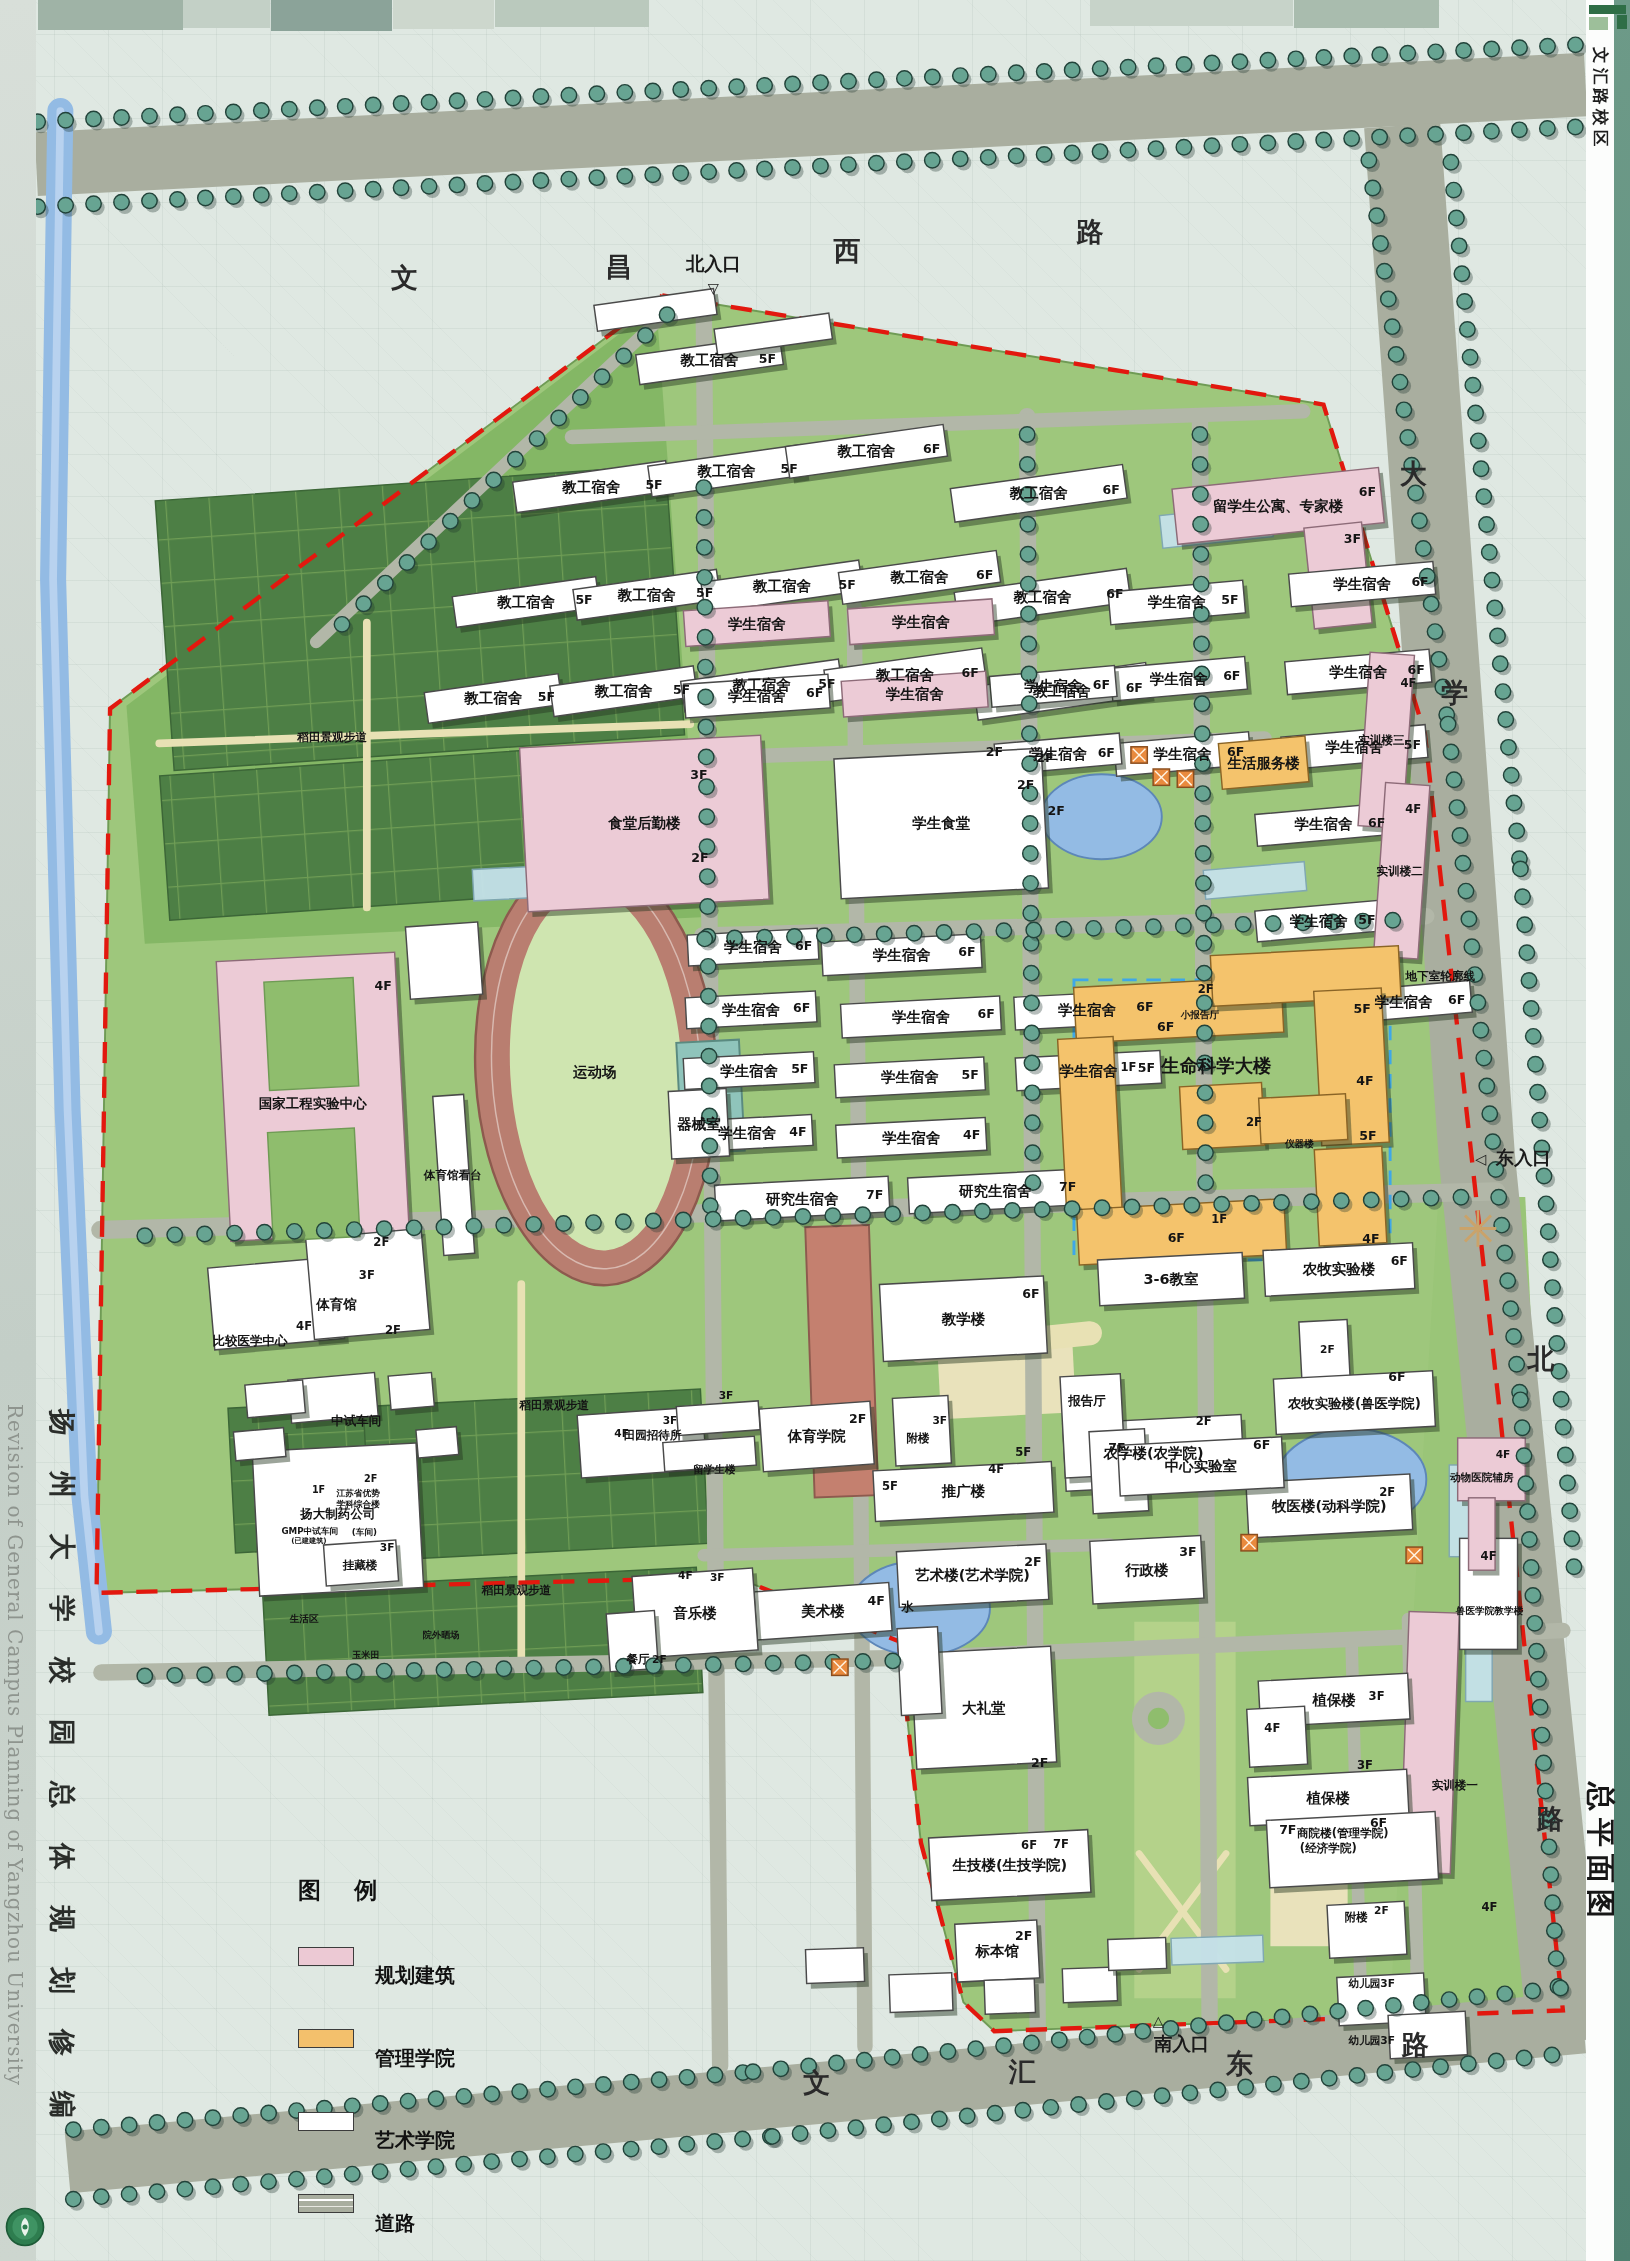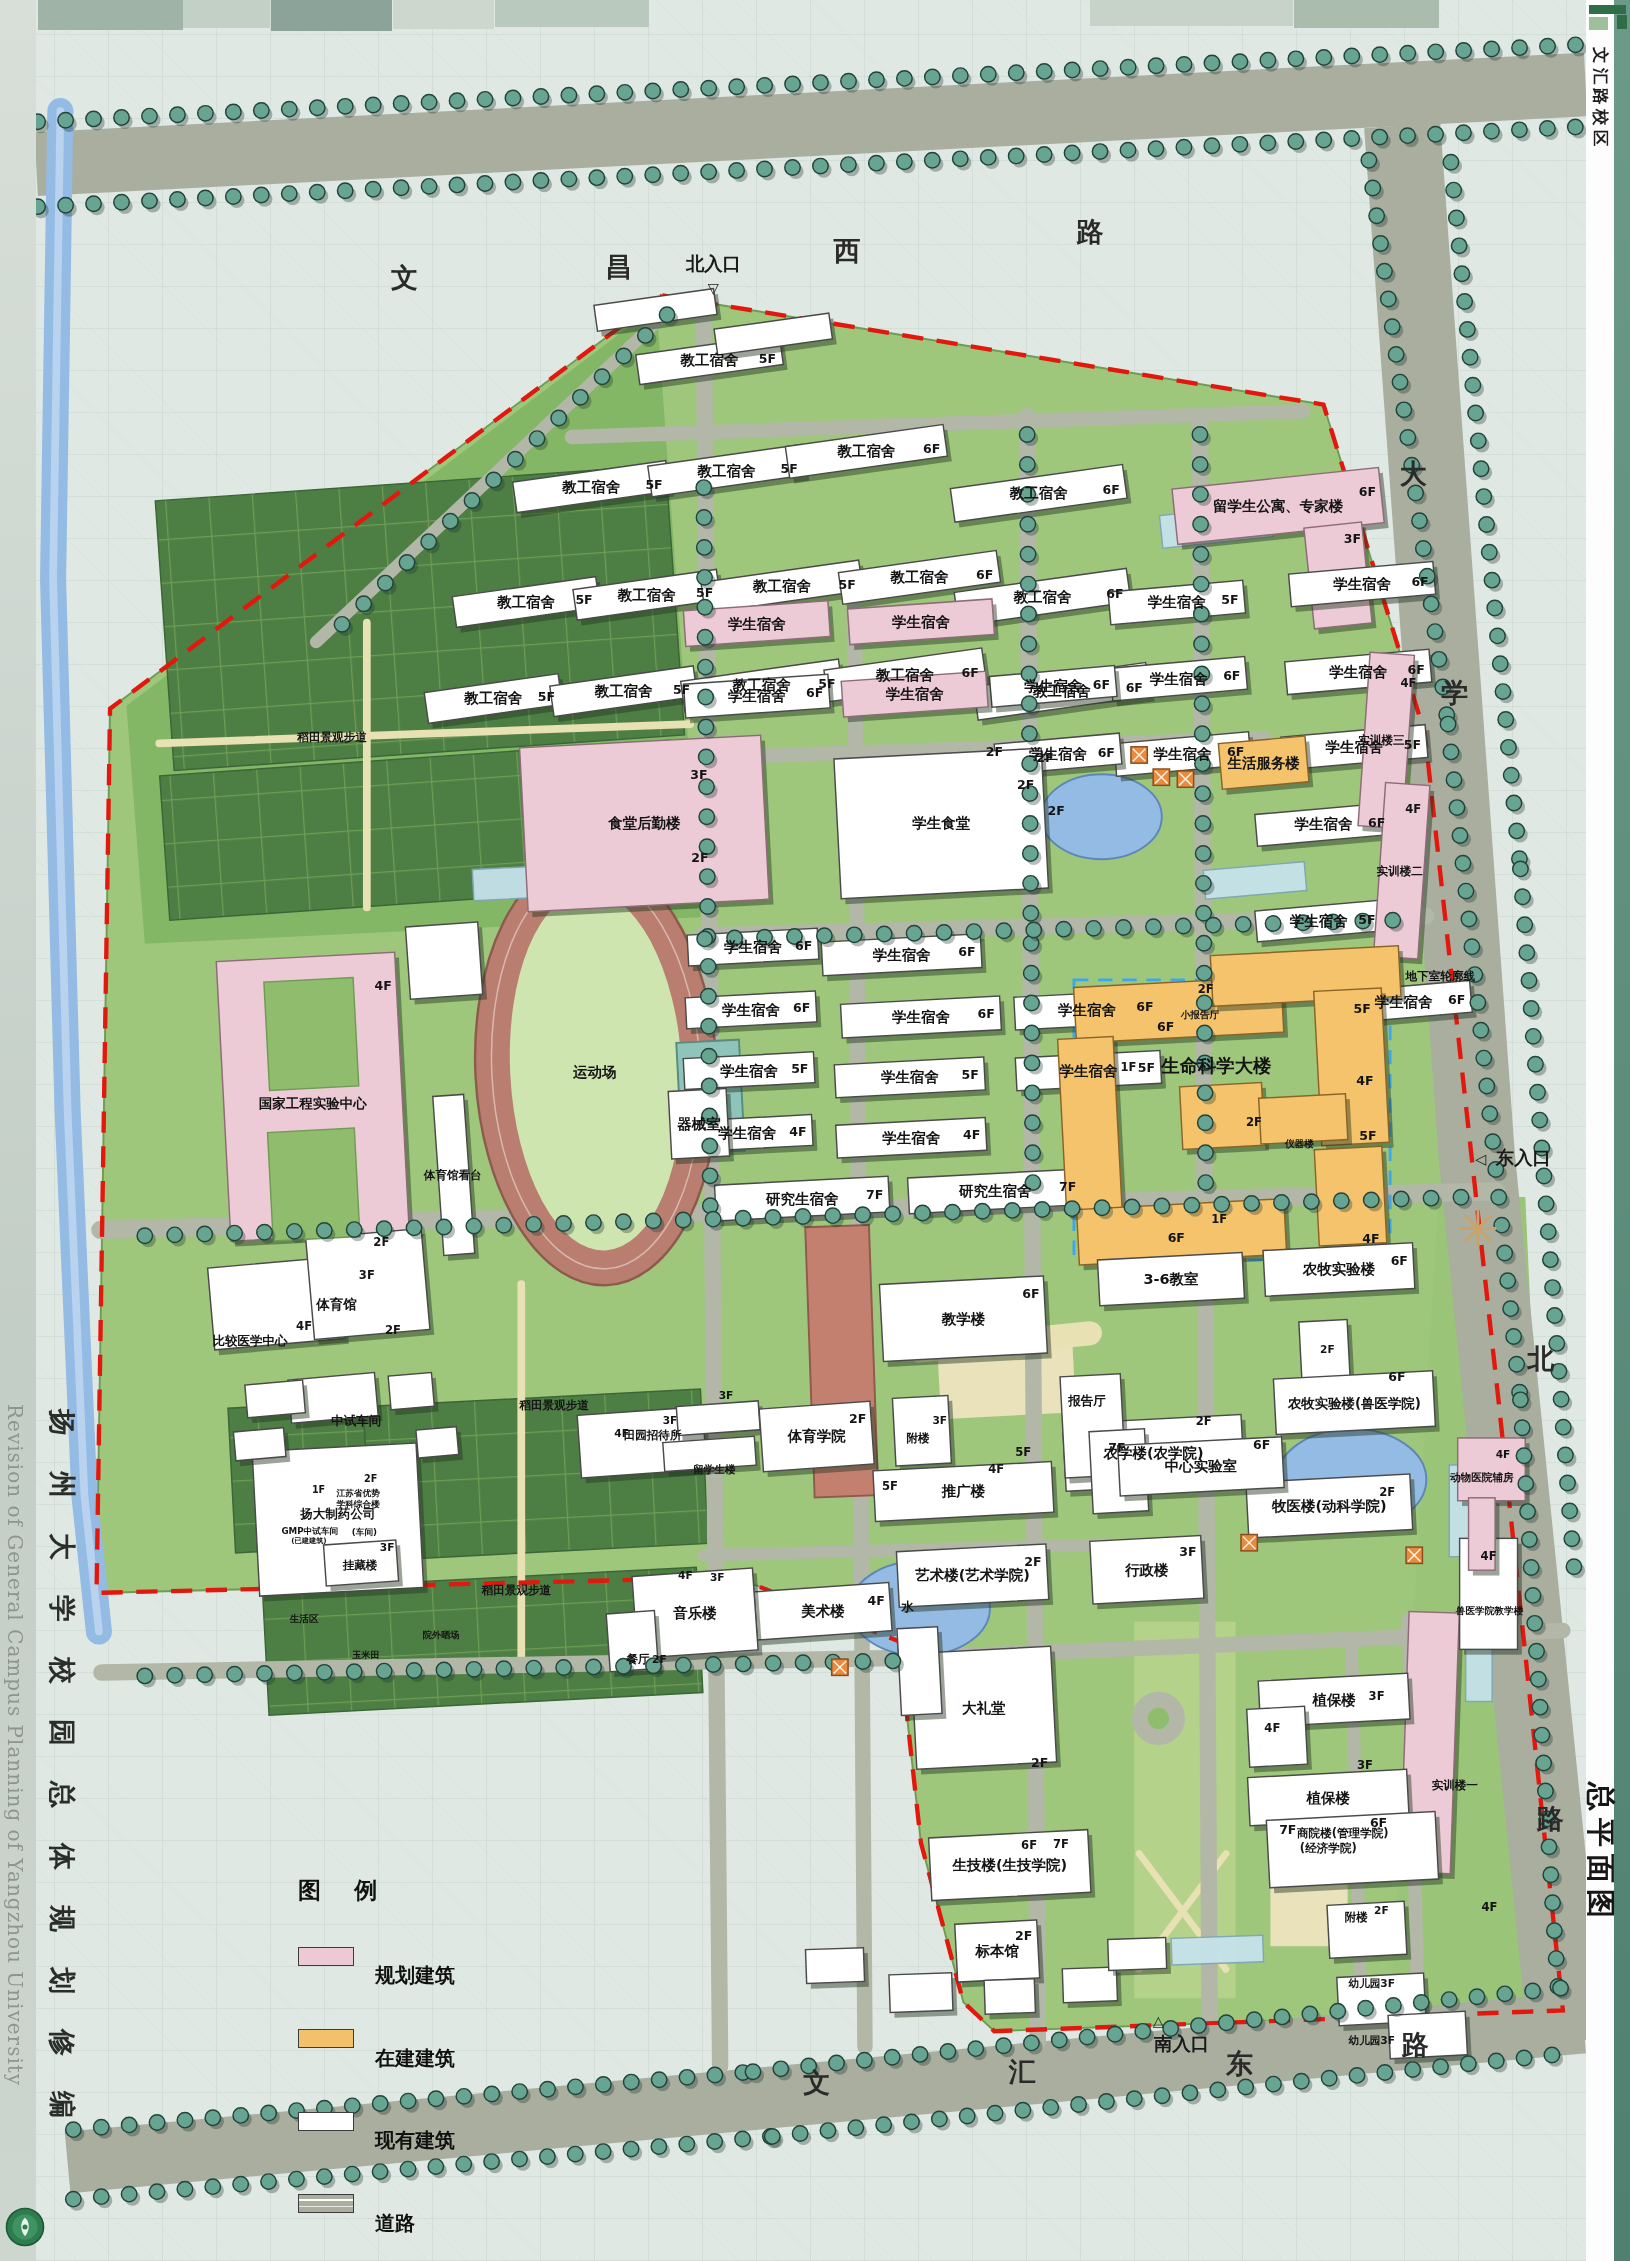--- a/index.html
+++ b/index.html
@@ -1674,25 +1674,25 @@
 
   <div id="legend">
     <div class="lg-title">图 例</div>
     <div id="legend-items">
         <div class="lg-row">
           <div class="lg-sw sw-planned"></div>
           <div class="lg-label">规划建筑</div>
         </div>
         <div class="lg-row">
           <div class="lg-sw sw-construction"></div>
-          <div class="lg-label">在建建筑</div>
+          <div class="lg-label">管理学院</div>
         </div>
         <div class="lg-row">
           <div class="lg-sw sw-existing"></div>
-          <div class="lg-label">现有建筑</div>
+          <div class="lg-label">艺术学院</div>
         </div>
         <div class="lg-row">
           <div class="lg-sw sw-road"></div>
           <div class="lg-label">道路</div>
         </div>
         <div class="lg-row">
           <div class="lg-sw sw-water"></div>
           <div class="lg-label">水系</div>
         </div>
         <div class="lg-row">

